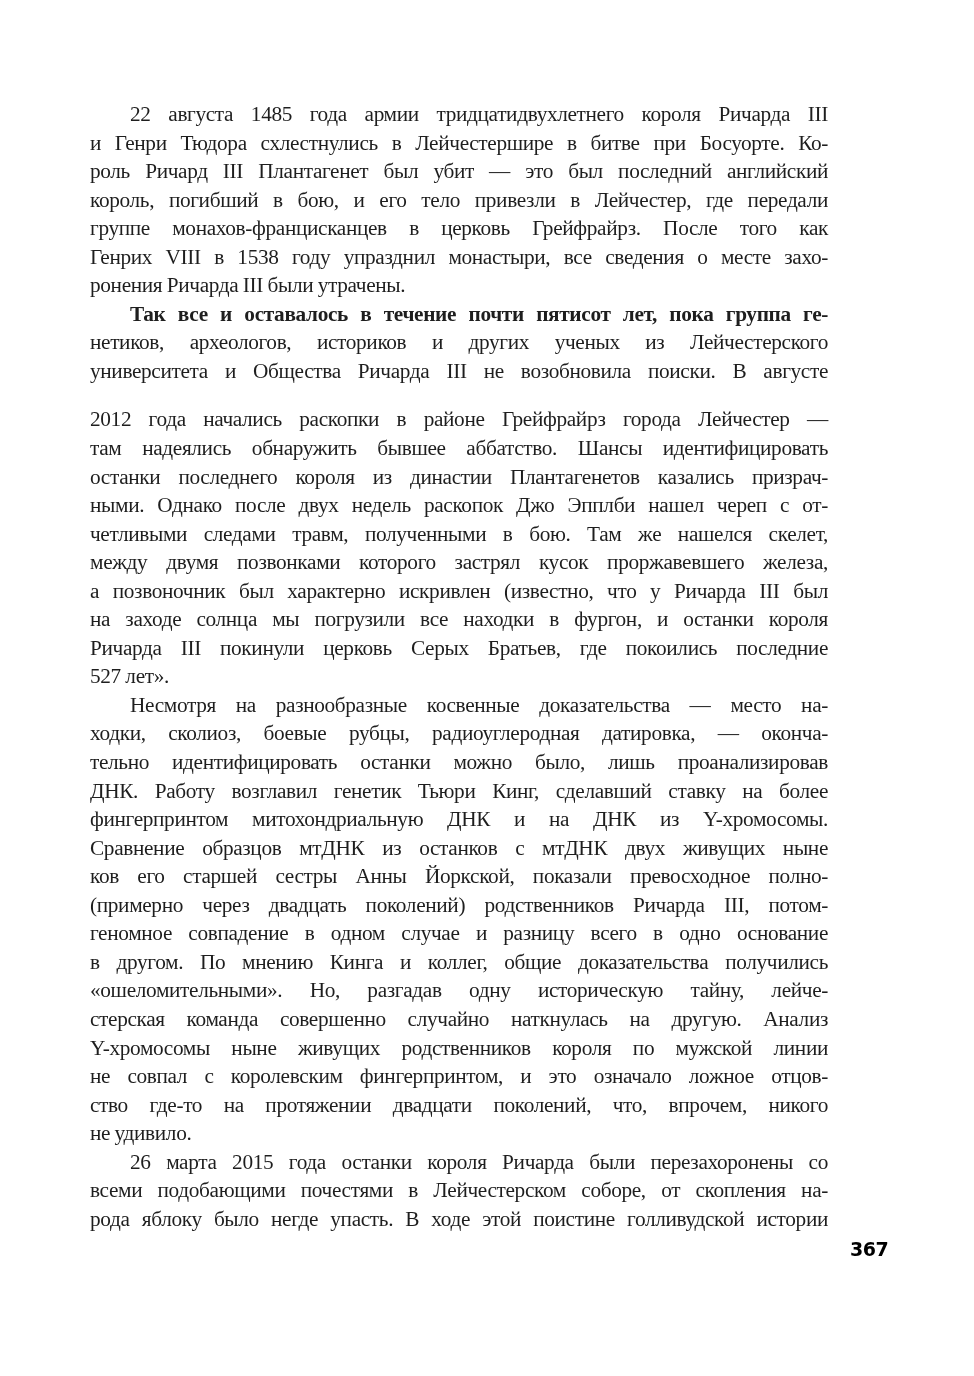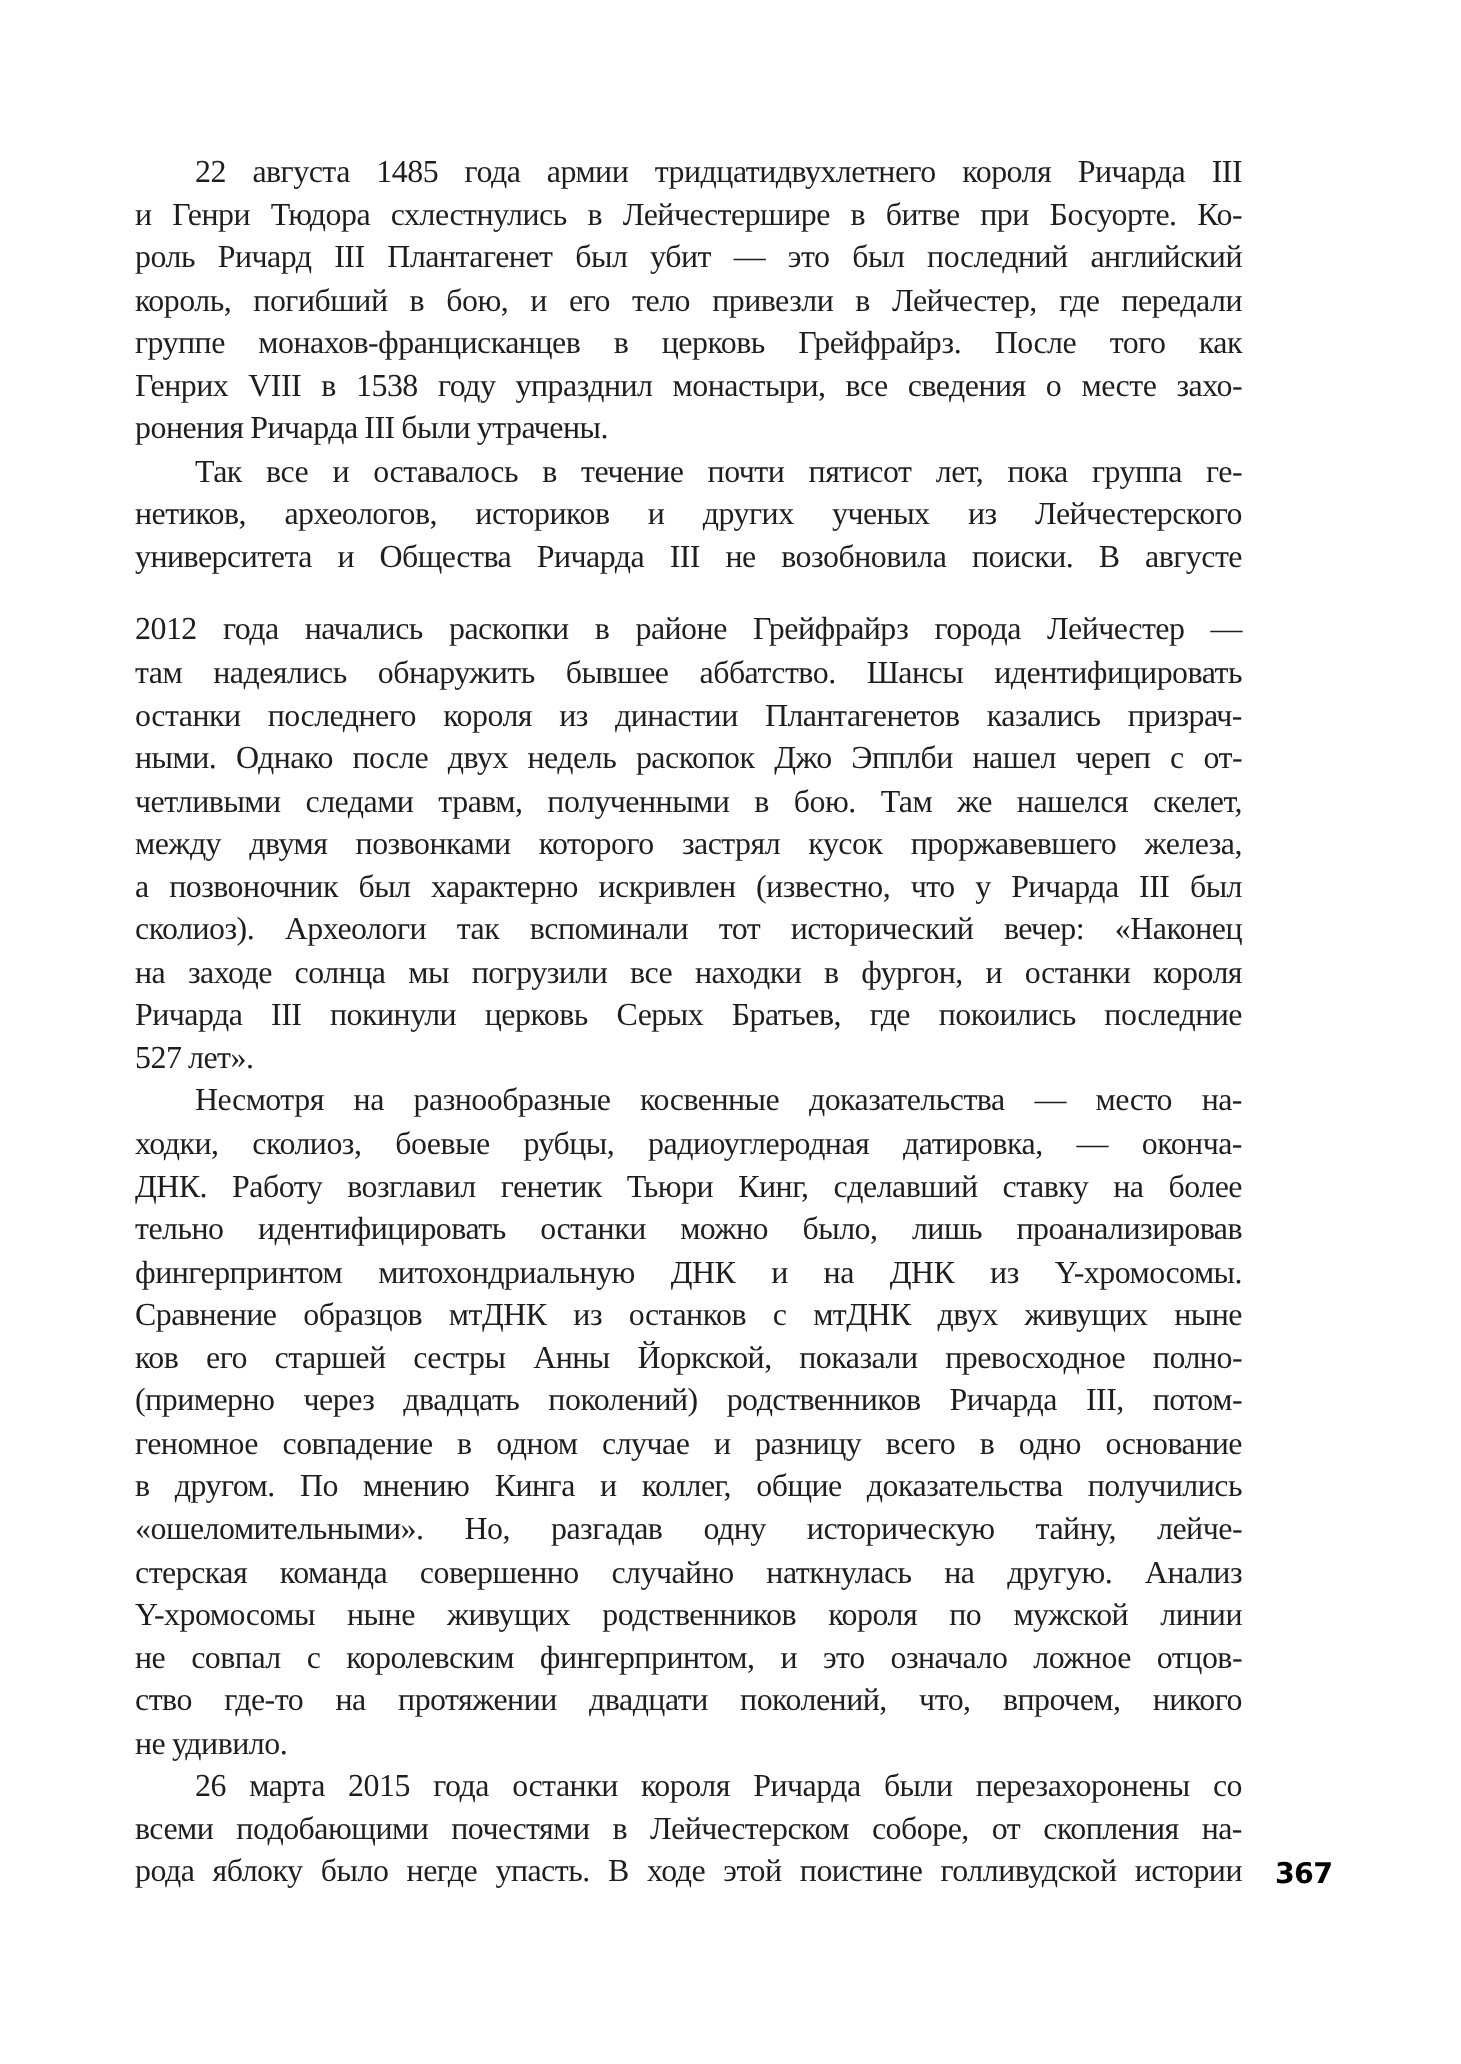--- a/index.html
+++ b/index.html
@@ -71,41 +71,40 @@
       <span class="line indent" style="white-space: nowrap;">22 августа 1485 года армии тридцатидвухлетнего короля Ричарда III</span>
       <span class="line" style="white-space: nowrap;">и Генри Тюдора схлестнулись в Лейчестершире в битве при Босуорте. Ко-</span>
       <span class="line" style="white-space: nowrap;">роль Ричард III Плантагенет был убит — это был последний английский</span>
       <span class="line" style="white-space: nowrap;">король, погибший в бою, и его тело привезли в Лейчестер, где передали</span>
       <span class="line" style="white-space: nowrap;">группе монахов-францисканцев в церковь Грейфрайрз. После того как</span>
       <span class="line" style="white-space: nowrap;">Генрих VIII в 1538 году упразднил монастыри, все сведения о месте захо-</span>
       <span class="line last" style="white-space: nowrap;">ронения Ричарда III были утрачены.</span>
     </div>
 
     <div>
-      <span class="line indent" style="white-space: nowrap;">Так все и оставалось в течение почти пятисот лет, пока группа ге-</span>
+      <span class="line indent" style="white-space: nowrap; font-weight: bold;">Так все и оставалось в течение почти пятисот лет, пока группа ге-</span>
       <span class="line" style="white-space: nowrap;">нетиков, археологов, историков и других ученых из Лейчестерского</span>
       <span class="line" style="white-space: nowrap;">университета и Общества Ричарда III не возобновила поиски. В августе</span>
       <span class="line" style="white-space: nowrap; margin-top: 20px;">2012 года начались раскопки в районе Грейфрайрз города Лейчестер —</span>
       <span class="line" style="white-space: nowrap;">там надеялись обнаружить бывшее аббатство. Шансы идентифицировать</span>
       <span class="line" style="white-space: nowrap;">останки последнего короля из династии Плантагенетов казались призрач-</span>
       <span class="line" style="white-space: nowrap;">ными. Однако после двух недель раскопок Джо Эпплби нашел череп с от-</span>
       <span class="line" style="white-space: nowrap;">четливыми следами травм, полученными в бою. Там же нашелся скелет,</span>
       <span class="line" style="white-space: nowrap;">между двумя позвонками которого застрял кусок проржавевшего железа,</span>
       <span class="line" style="white-space: nowrap;">а позвоночник был характерно искривлен (известно, что у Ричарда III был</span>
-      <span class="line" style="white-space: nowrap;">сколиоз). Археологи так вспоминали тот исторический вечер: «Наконец</span>
       <span class="line" style="white-space: nowrap;">на заходе солнца мы погрузили все находки в фургон, и останки короля</span>
       <span class="line" style="white-space: nowrap;">Ричарда III покинули церковь Серых Братьев, где покоились последние</span>
       <span class="line last" style="white-space: nowrap;">527 лет».</span>
     </div>
 
     <div>
       <span class="line indent" style="white-space: nowrap;">Несмотря на разнообразные косвенные доказательства — место на-</span>
       <span class="line" style="white-space: nowrap;">ходки, сколиоз, боевые рубцы, радиоуглеродная датировка, — оконча-</span>
+      <span class="line" style="white-space: nowrap;">тельно идентифицировать останки можно было, лишь проанализировав</span>
       <span class="line" style="white-space: nowrap;">ДНК. Работу возглавил генетик Тьюри Кинг, сделавший ставку на более</span>
-      <span class="line" style="white-space: nowrap;">тельно идентифицировать останки можно было, лишь проанализировав</span>
       <span class="line" style="white-space: nowrap;">фингерпринтом митохондриальную ДНК и на ДНК из Y-хромосомы.</span>
       <span class="line" style="white-space: nowrap;">Сравнение образцов мтДНК из останков с мтДНК двух живущих ныне</span>
       <span class="line" style="white-space: nowrap;">ков его старшей сестры Анны Йоркской, показали превосходное полно-</span>
       <span class="line" style="white-space: nowrap;">(примерно через двадцать поколений) родственников Ричарда III, потом-</span>
       <span class="line" style="white-space: nowrap;">геномное совпадение в одном случае и разницу всего в одно основание</span>
       <span class="line" style="white-space: nowrap;">в другом. По мнению Кинга и коллег, общие доказательства получились</span>
       <span class="line" style="white-space: nowrap;">«ошеломительными». Но, разгадав одну историческую тайну, лейче-</span>
       <span class="line" style="white-space: nowrap;">стерская команда совершенно случайно наткнулась на другую. Анализ</span>
       <span class="line" style="white-space: nowrap;">Y-хромосомы ныне живущих родственников короля по мужской линии</span>
       <span class="line" style="white-space: nowrap;">не совпал с королевским фингерпринтом, и это означало ложное отцов-</span>

